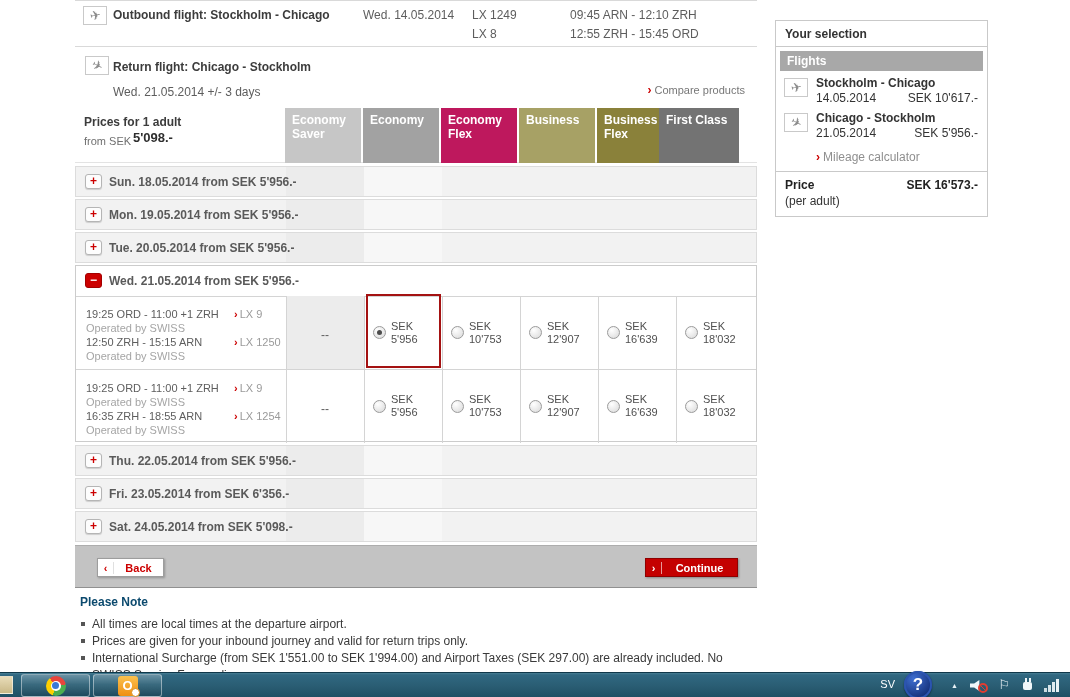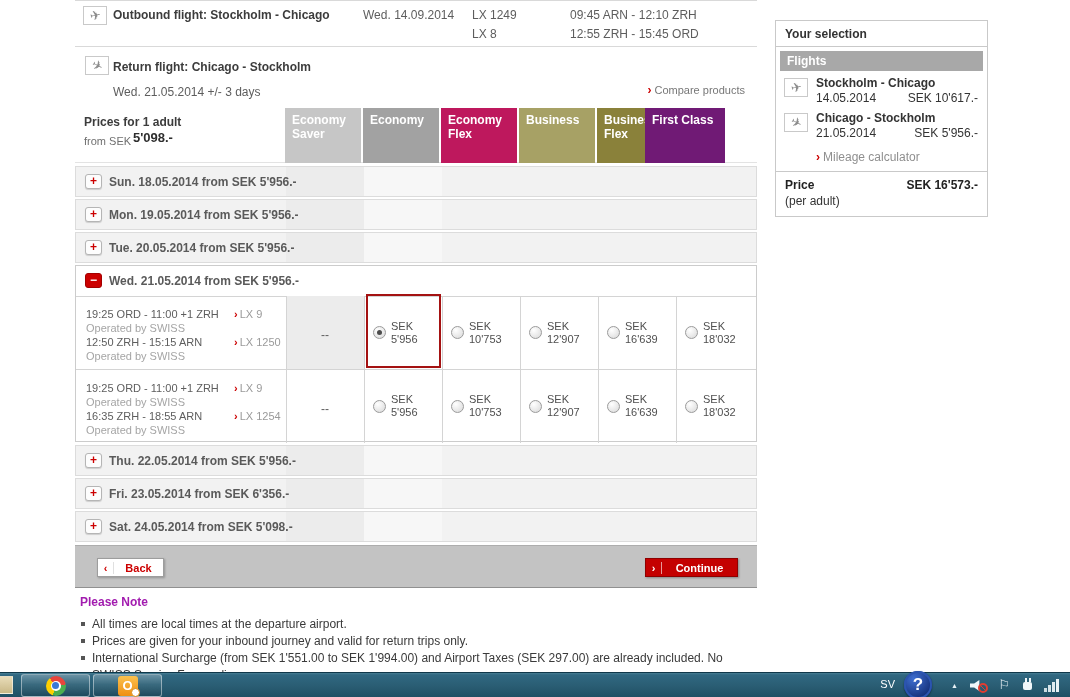--- a/index.html
+++ b/index.html
@@ -79,21 +79,21 @@
   #back-btn .chev { width:16px; text-align:center; border-right:1px solid #e0e0e0; }
   #back-btn .lbl { flex:1; text-align:center; }
   #continue-btn { position:absolute; right:19px; top:12px; height:19px; width:93px; background:#c40000;
               border:1px solid #8e0000; box-shadow:1px 1px 2px rgba(0,0,0,.3); cursor:pointer;
               display:flex; align-items:center; font-size:11px; font-weight:bold; color:#fff; }
   #continue-btn .chev { width:16px; text-align:center; border-right:1px solid #e89a9a; }
   #continue-btn .lbl { flex:1; text-align:center; }
 
   
   #please-note { position:absolute; left:5px; top:595px; width:668px; }
-  #pn-title { font-size:12px; font-weight:bold; color:#a21caf; margin-bottom:7px; }
+  #pn-title { font-size:12px; font-weight:bold; color:#0c4a6e; margin-bottom:7px; }
   .pn-item { font-size:12px; color:#3a3a3a; line-height:17px; padding-left:12px; position:relative; }
   .pn-item::before { content:""; position:absolute; left:1px; top:6px; width:4px; height:4px; background:#555; }
 
   
   #sidebar { position:absolute; left:775px; top:20px; width:213px; height:197px; border:1px solid #c9c9c9; background:#fff; }
   #sb-title { position:absolute; left:0; top:0; width:100%; height:26px; line-height:26px; padding-left:9px;
               font-size:12px; font-weight:bold; color:#333; border-bottom:1px solid #c9c9c9; }
   #sb-flights-bar { position:absolute; left:4px; right:4px; top:30px; height:20px; background:#a8a8a8;
               color:#fff; font-size:12px; font-weight:bold; line-height:20px; padding-left:7px; }
   .sb-plane { position:absolute; left:8px; width:24px; height:19px; border:1px solid #c9c9c9;
@@ -155,21 +155,21 @@
 
 <div id="screen">
 
   <div id="main">
     <div class="hline" style="top:0"></div>
 
     <div class="plane-box" style="left:8px; top:6px;">
         <span class="g dep">✈</span>
       </div>
     <div class="flight-title" style="left:38px; top:8px;">Outbound flight: Stockholm - Chicago</div>
-    <div class="flight-meta" style="left:288px; top:8px;">Wed. 14.09.2014</div>
+    <div class="flight-meta" style="left:288px; top:8px;">Wed. 14.05.2014</div>
     <div class="flight-meta" style="left:397px; top:8px;">LX 1249</div>
     <div class="flight-meta" style="left:495px; top:8px;">09:45 ARN - 12:10 ZRH</div>
     <div class="flight-meta" style="left:397px; top:27px;">LX 8</div>
     <div class="flight-meta" style="left:495px; top:27px;">12:55 ZRH - 15:45 ORD</div>
 
     <div class="hline" style="top:46px"></div>
 
     <div class="plane-box" style="left:10px; top:56px;">
         <span class="g arr">✈</span>
       </div>
@@ -179,21 +179,21 @@
 
     <div id="ptable-head">
       <div class="ph-title">Prices for 1 adult</div>
       <div class="ph-from">from SEK</div>
       <div class="ph-price">5'098.-</div>
       <div class="col-head" style="left:210px; background:#c6c6c6;">Economy Saver</div>
       <div class="col-head" style="left:288px; background:#a2a2a2;">Economy</div>
       <div class="col-head" style="left:366px; background:#be185d;">Economy Flex</div>
       <div class="col-head" style="left:444px; background:#a7a165;">Business</div>
       <div class="col-head" style="left:522px; background:#8a813a;">Business Flex</div>
-      <div class="col-head" style="left:570px; width:80px; background:#701a75;">First Class</div>
+      <div class="col-head" style="left:584px; width:80px; background:#737373;">First Class</div>
     </div>
 
     <div class="date-row" style="top:166px">
       <div class="band1"></div>
         <div class="band2"></div>
       <div class="toggle plus"><span>+</span></div>
       <div class="date-label">Sun. 18.05.2014 from SEK 5'956.-</div>
     </div>
     <div class="date-row" style="top:199px">
       <div class="band1"></div>

